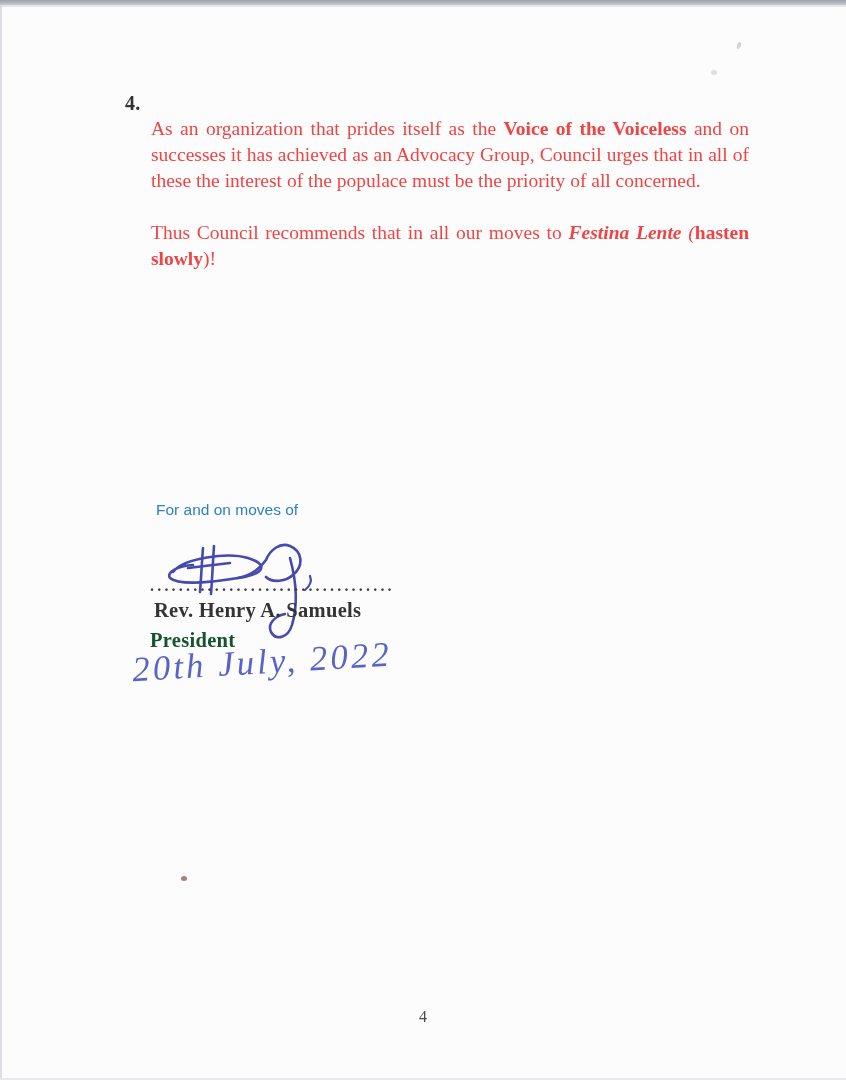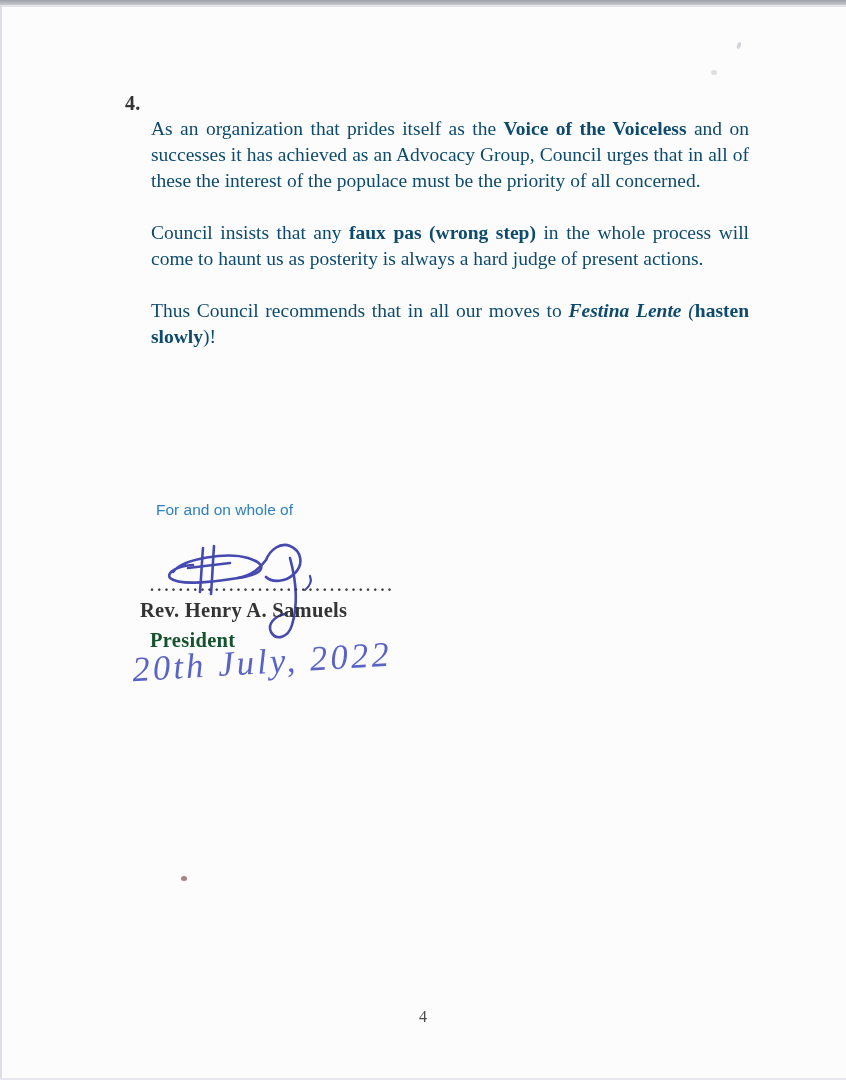--- a/index.html
+++ b/index.html
@@ -50,21 +50,21 @@
     color: #343434;
   }
   .heading-num { width: 26px; flex: 0 0 26px; }
   .heading-title { margin: 0; font-size: 20px; line-height: 26px; font-weight: bold; }
   .body-paras { margin-left: 26px; width: 598px; }
   .body-para {
     margin: 0 0 26px 0;
     font-size: 19.5px;
     line-height: 26px;
     text-align: justify;
-    color: #0c4a6e;
+    color: #ef4444;
   }
   .body-para .b { font-weight: bold; }
   .body-para .i { font-style: italic; }
 
   
   .behalf {
     position: absolute;
     left: 156px; top: 499px;
     font-family: "Liberation Sans", sans-serif;
     font-size: 15.5px;
@@ -78,21 +78,21 @@
     position: absolute;
     left: 150px; top: 577px;
     font-size: 16px;
     font-weight: bold;
     letter-spacing: 3.2px;
     color: #3d3d3d;
     white-space: nowrap;
   }
   .signatory-name {
     position: absolute;
-    left: 140px; top: 599px;
+    left: 154px; top: 599px;
     font-size: 20.5px;
     font-weight: bold;
     color: #343434;
     letter-spacing: .3px;
   }
   .signatory-role {
     position: absolute;
     left: 150px; top: 629px;
     font-size: 20.5px;
     font-weight: bold;
@@ -128,27 +128,26 @@
   <div class="edge-top-fade"></div>
   <div class="edge-left"></div>
   <div class="edge-bottom"></div>
 
   <section class="content">
     <div class="heading-row">
       <span class="heading-num">4.</span>
     </div>
     <div class="body-paras" id="paragraphs">
         <p class="body-para"><span>As an organization that prides itself as the </span><span class="b">Voice of the Voiceless</span><span> and on successes it has achieved as an Advocacy Group, Council urges that in all of these the interest of the populace must be the priority of all concerned.</span></p>
-        <p class="body-para"><span>Council insists that any </span><span class="b">faux pas (wrong step)</span><span> in the whole process will come to haunt us as posterity is always a hard judge of present actions.</span></p>
         <p class="body-para"><span>Thus Council recommends that in all our moves to </span><span class="b i">Festina Lente</span><span> </span><span class="i">(</span><span class="b">hasten slowly</span><span>)!</span></p>
       </div>
   </section>
 
   <div class="behalf">
-    <div>For and on whole of</div>
+    <div>For and on moves of</div>
   </div>
 
   <svg class="signature-svg" width="270" height="115" viewBox="0 0 270 115" fill="none">
     <g stroke="#4549b0" stroke-width="2.6" stroke-linecap="round" fill="none">
       <path d="M 25 32 C 35 18, 80 12, 100 18 C 120 24, 118 34, 90 38 C 60 43, 30 45, 22 38 C 18 32, 30 26, 45 25"></path>
       <path d="M 55 8 C 54 20, 53 40, 52 52"></path>
       <path d="M 66 6 C 65 20, 64 42, 63 54"></path>
       <path d="M 40 28 L 82 23"></path>
       <path d="M 90 38 C 105 35, 112 28, 118 20 C 122 10, 132 2, 142 6 C 154 11, 156 25, 146 34 C 138 42, 124 43, 118 37"></path>
       <path d="M 142 18 C 148 40, 150 65, 144 85 C 140 98, 128 101, 123 92 C 119 84, 127 76, 137 74"></path>

